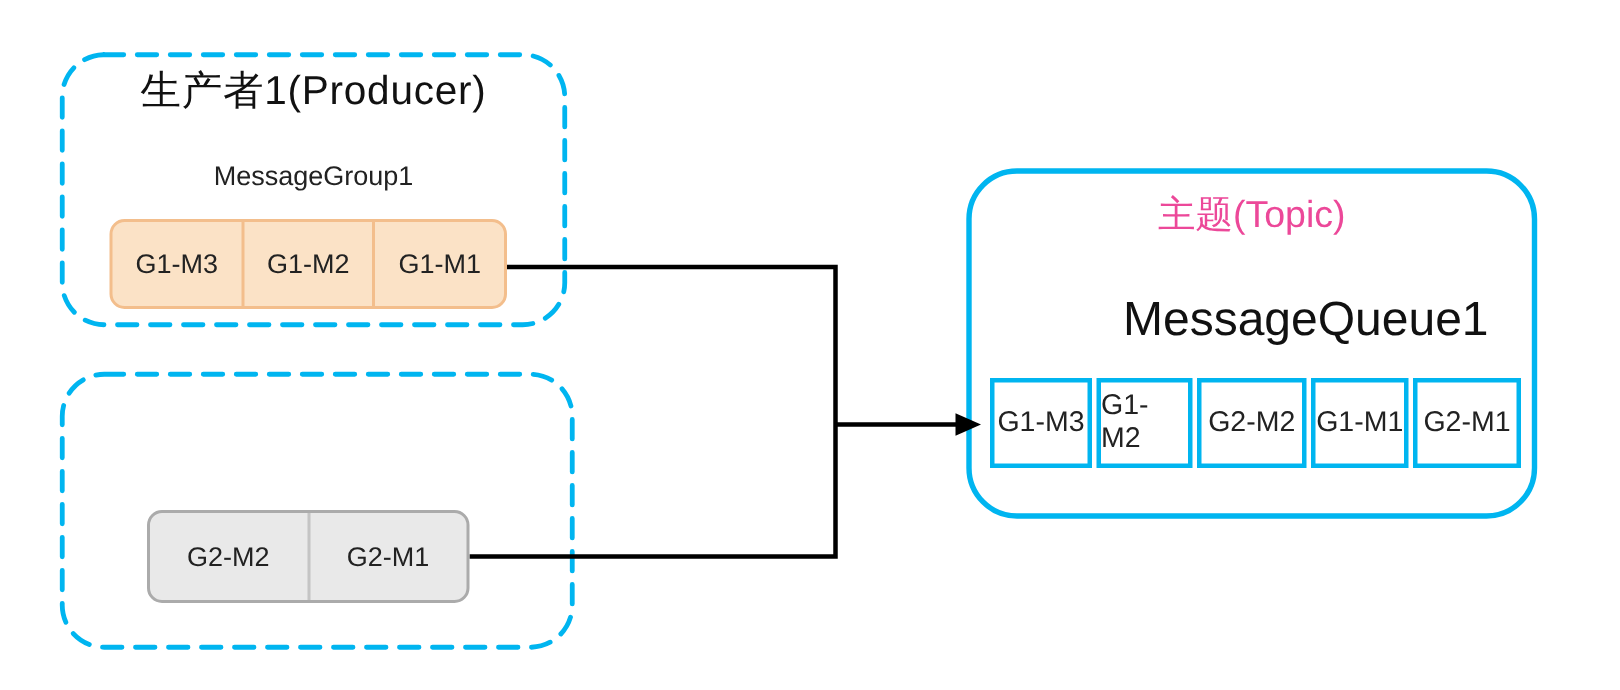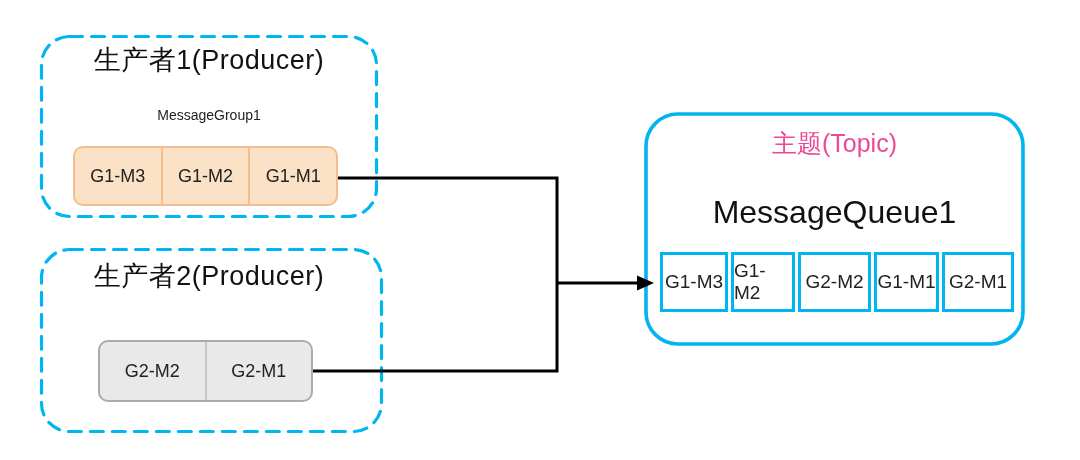--- a/index.html
+++ b/index.html
@@ -38,21 +38,21 @@
   .ctr{ text-align:center; }
 
   .producer-title{
     left:40px;width:338px;
     font-size:27px;line-height:1;
     color:#111;
     letter-spacing:0.5px;
   }
   .group-label{
     left:40px;width:338px;
-    font-size:14px;line-height:1;
+    font-size:18px;line-height:1;
     color:#222;
   }
 
   .msg-group{
     display:flex;
     box-sizing:border-box;
     border-radius:10px;
     overflow:hidden;
   }
   .msg-group .cell{
@@ -78,20 +78,21 @@
 
   .topic-title{
     left:644px;width:381px;top:131px;
     font-size:25px;line-height:1;
     color:#ec4899;
   }
   .queue-label{
     left:644px;width:381px;top:196px;
     font-size:32px;line-height:1;
     color:#111;
+    padding-left:36px;
   }
 
   .queue{
     left:660px;top:252px;height:60px;
     display:flex;
     gap:3px;
   }
   .queue .qcell{
     box-sizing:border-box;
     height:60px;
@@ -122,21 +123,20 @@
   </svg>
 
   <div class="abs ctr producer-title" style="top:47px;">生产者1(Producer)</div>
   <div class="abs ctr group-label" style="top:108px;">MessageGroup1</div>
   <div class="abs msg-group orange">
     <div class="cell">G1-M3</div>
     <div class="cell">G1-M2</div>
     <div class="cell">G1-M1</div>
   </div>
 
-  <div class="abs ctr producer-title" style="top:263px;">生产者2(Producer)</div>
   <div class="abs msg-group gray">
     <div class="cell">G2-M2</div>
     <div class="cell">G2-M1</div>
   </div>
 
   <div class="abs ctr topic-title">主题(Topic)</div>
   <div class="abs ctr queue-label">MessageQueue1</div>
   <div class="abs queue">
     <div class="qcell">G1-M3</div>
     <div class="qcell">G1-M2</div>

